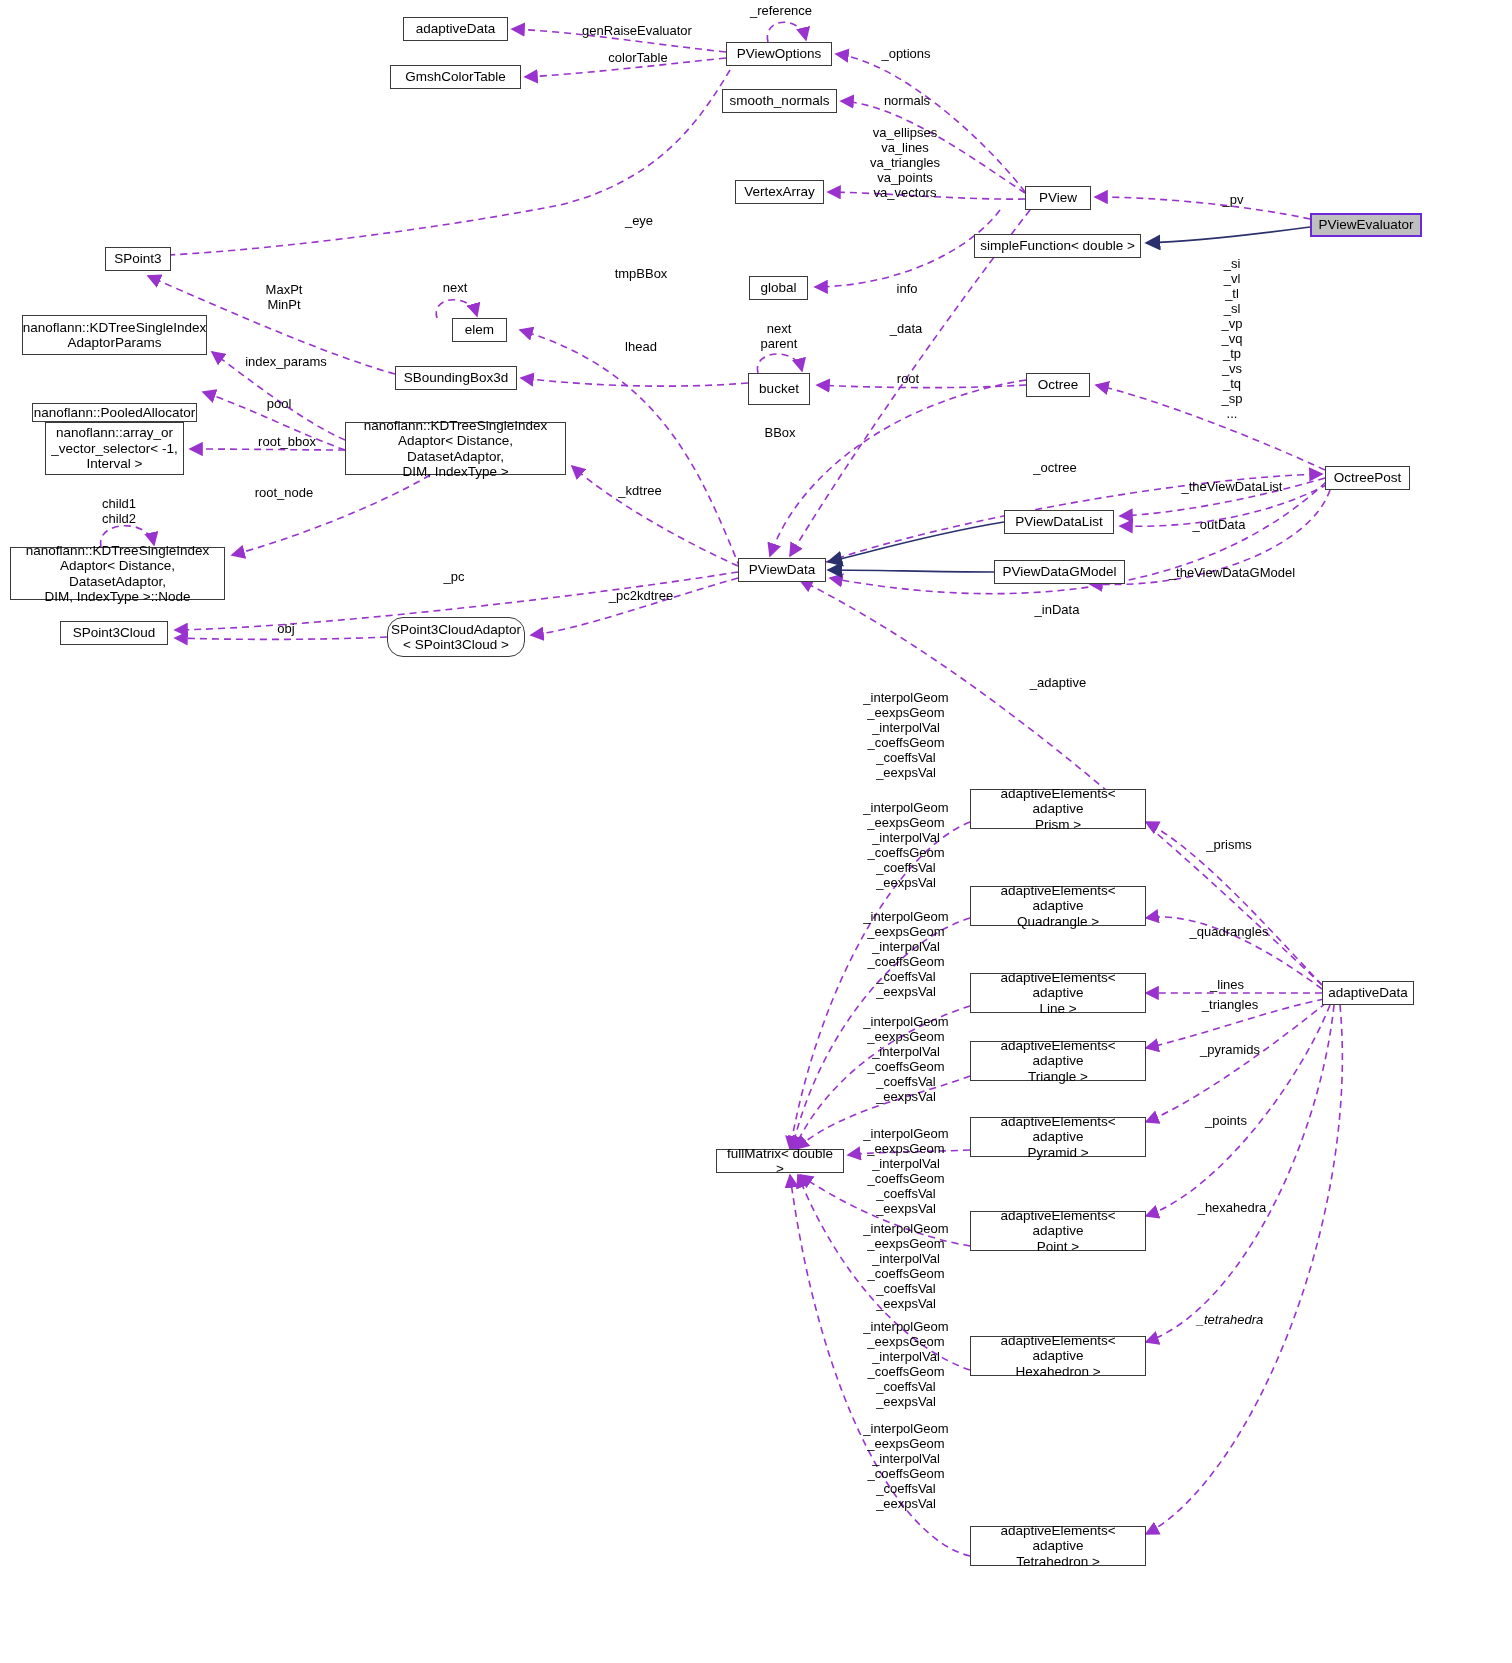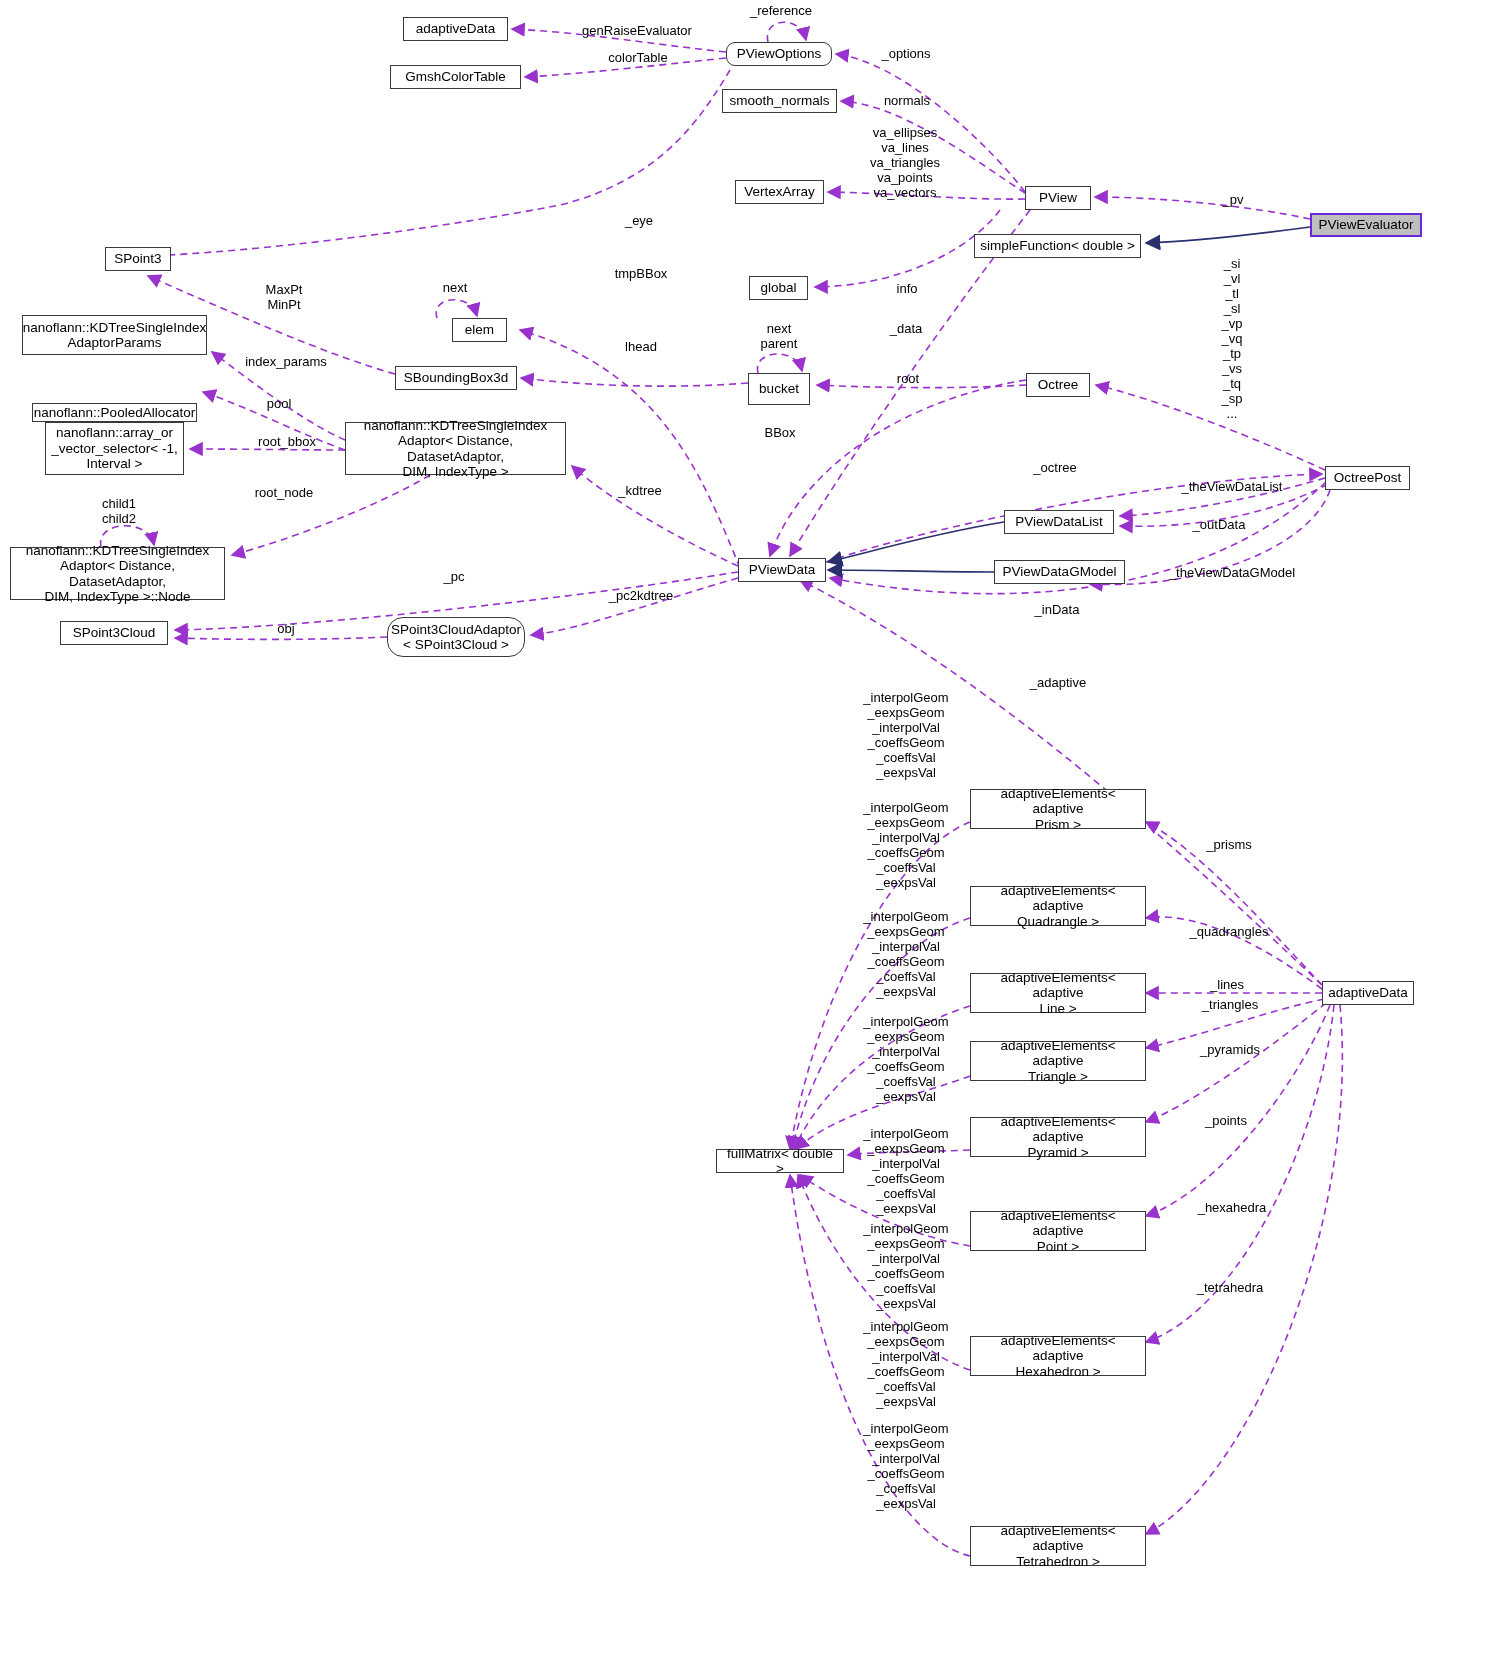--- a/index.html
+++ b/index.html
@@ -121,21 +121,21 @@
     <path class="dash" marker-end="url(#apv)" d="M970,1076 C920,1095 840,1110 796,1149"></path>
     <path class="dash" marker-end="url(#apv)" d="M970,1150 C920,1152 870,1152 848,1155"></path>
     <path class="dash" marker-end="url(#apv)" d="M970,1246 C920,1238 850,1210 800,1175"></path>
     <path class="dash" marker-end="url(#apv)" d="M970,1370 C910,1350 840,1280 798,1175"></path>
     <path class="dash" marker-end="url(#apv)" d="M970,1556 C900,1540 820,1400 790,1175"></path>
   </svg>
 
   <div id="nodes">
       <div class="node" style="left: 403px; top: 17px; width: 105px; height: 24px;">adaptiveData</div>
       <div class="node" style="left: 390px; top: 65px; width: 131px; height: 24px;">GmshColorTable</div>
-      <div class="node" style="left: 726px; top: 42px; width: 106px; height: 24px; border-radius: 9px;">PViewOptions</div>
+      <div class="node" style="left: 726px; top: 42px; width: 106px; height: 24px;">PViewOptions</div>
       <div class="node" style="left: 722px; top: 89px; width: 115px; height: 24px;">smooth_normals</div>
       <div class="node" style="left: 735px; top: 180px; width: 89px; height: 24px;">VertexArray</div>
       <div class="node" style="left: 1025px; top: 186px; width: 66px; height: 24px;">PView</div>
       <div class="node" style="left: 974px; top: 234px; width: 167px; height: 24px;">simpleFunction&lt; double &gt;</div>
       <div class="node hl" style="left: 1310px; top: 213px; width: 112px; height: 24px;">PViewEvaluator</div>
       <div class="node" style="left: 77px; top: 247px; width: 66px; height: 24px; margin-left: 28px;">SPoint3</div>
       <div class="node" style="left: 22px; top: 315px; width: 185px; height: 40px;">nanoflann::KDTreeSingleIndex
 AdaptorParams</div>
       <div class="node" style="left: 32px; top: 375px; width: 165px; height: 19px; margin-top: 28px;">nanoflann::PooledAllocator</div>
       <div class="node" style="left: 45px; top: 422px; width: 139px; height: 53px;">nanoflann::array_or
@@ -272,21 +272,21 @@
 _coeffsGeom
 _coeffsVal
 _eexpsVal</div>
       <div class="lbl" style="left: 1232px; top: 1200px;">_hexahedra</div>
       <div class="lbl" style="left: 906px; top: 1319px;">_interpolGeom
 _eexpsGeom
 _interpolVal
 _coeffsGeom
 _coeffsVal
 _eexpsVal</div>
-      <div class="lbl" style="left: 1230px; top: 1280px;">_tetrahedra</div>
+      <div class="lbl" style="left: 1230px; top: 1312px; font-style: italic;">_tetrahedra</div>
       <div class="lbl" style="left: 906px; top: 1421px;">_interpolGeom
 _eexpsGeom
 _interpolVal
 _coeffsGeom
 _coeffsVal
 _eexpsVal</div>
     </div>
 
 </div>
 

